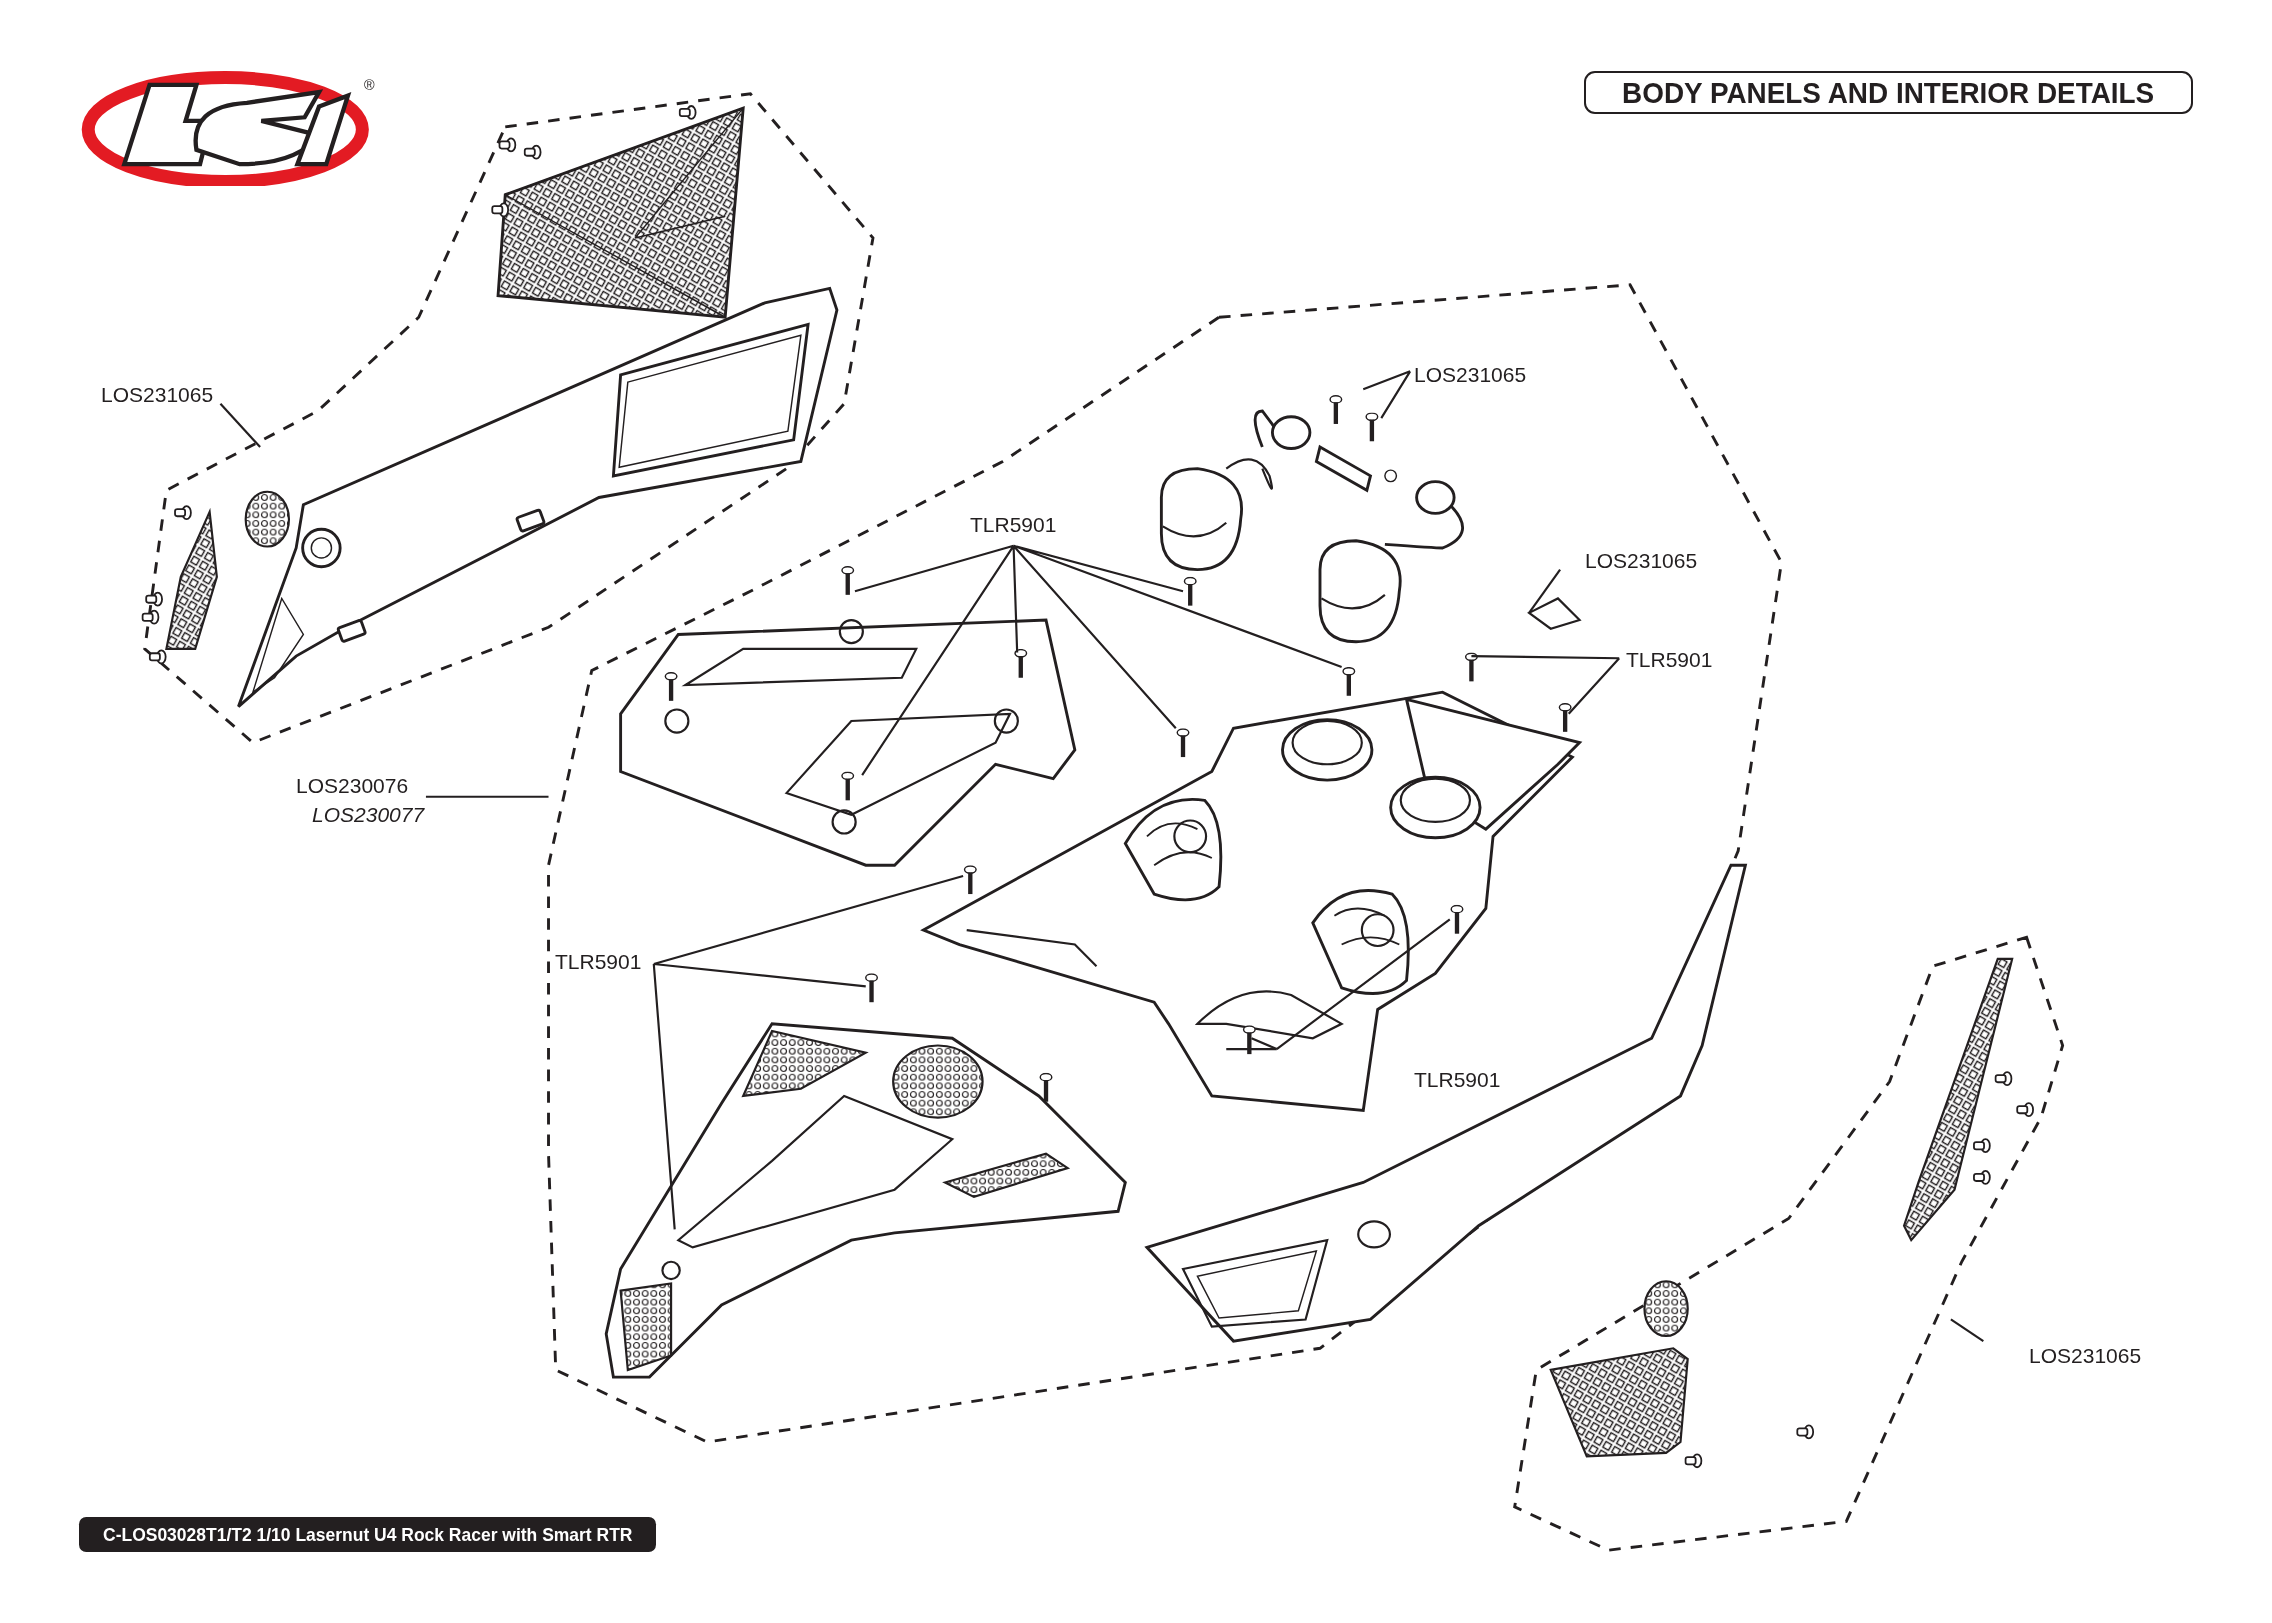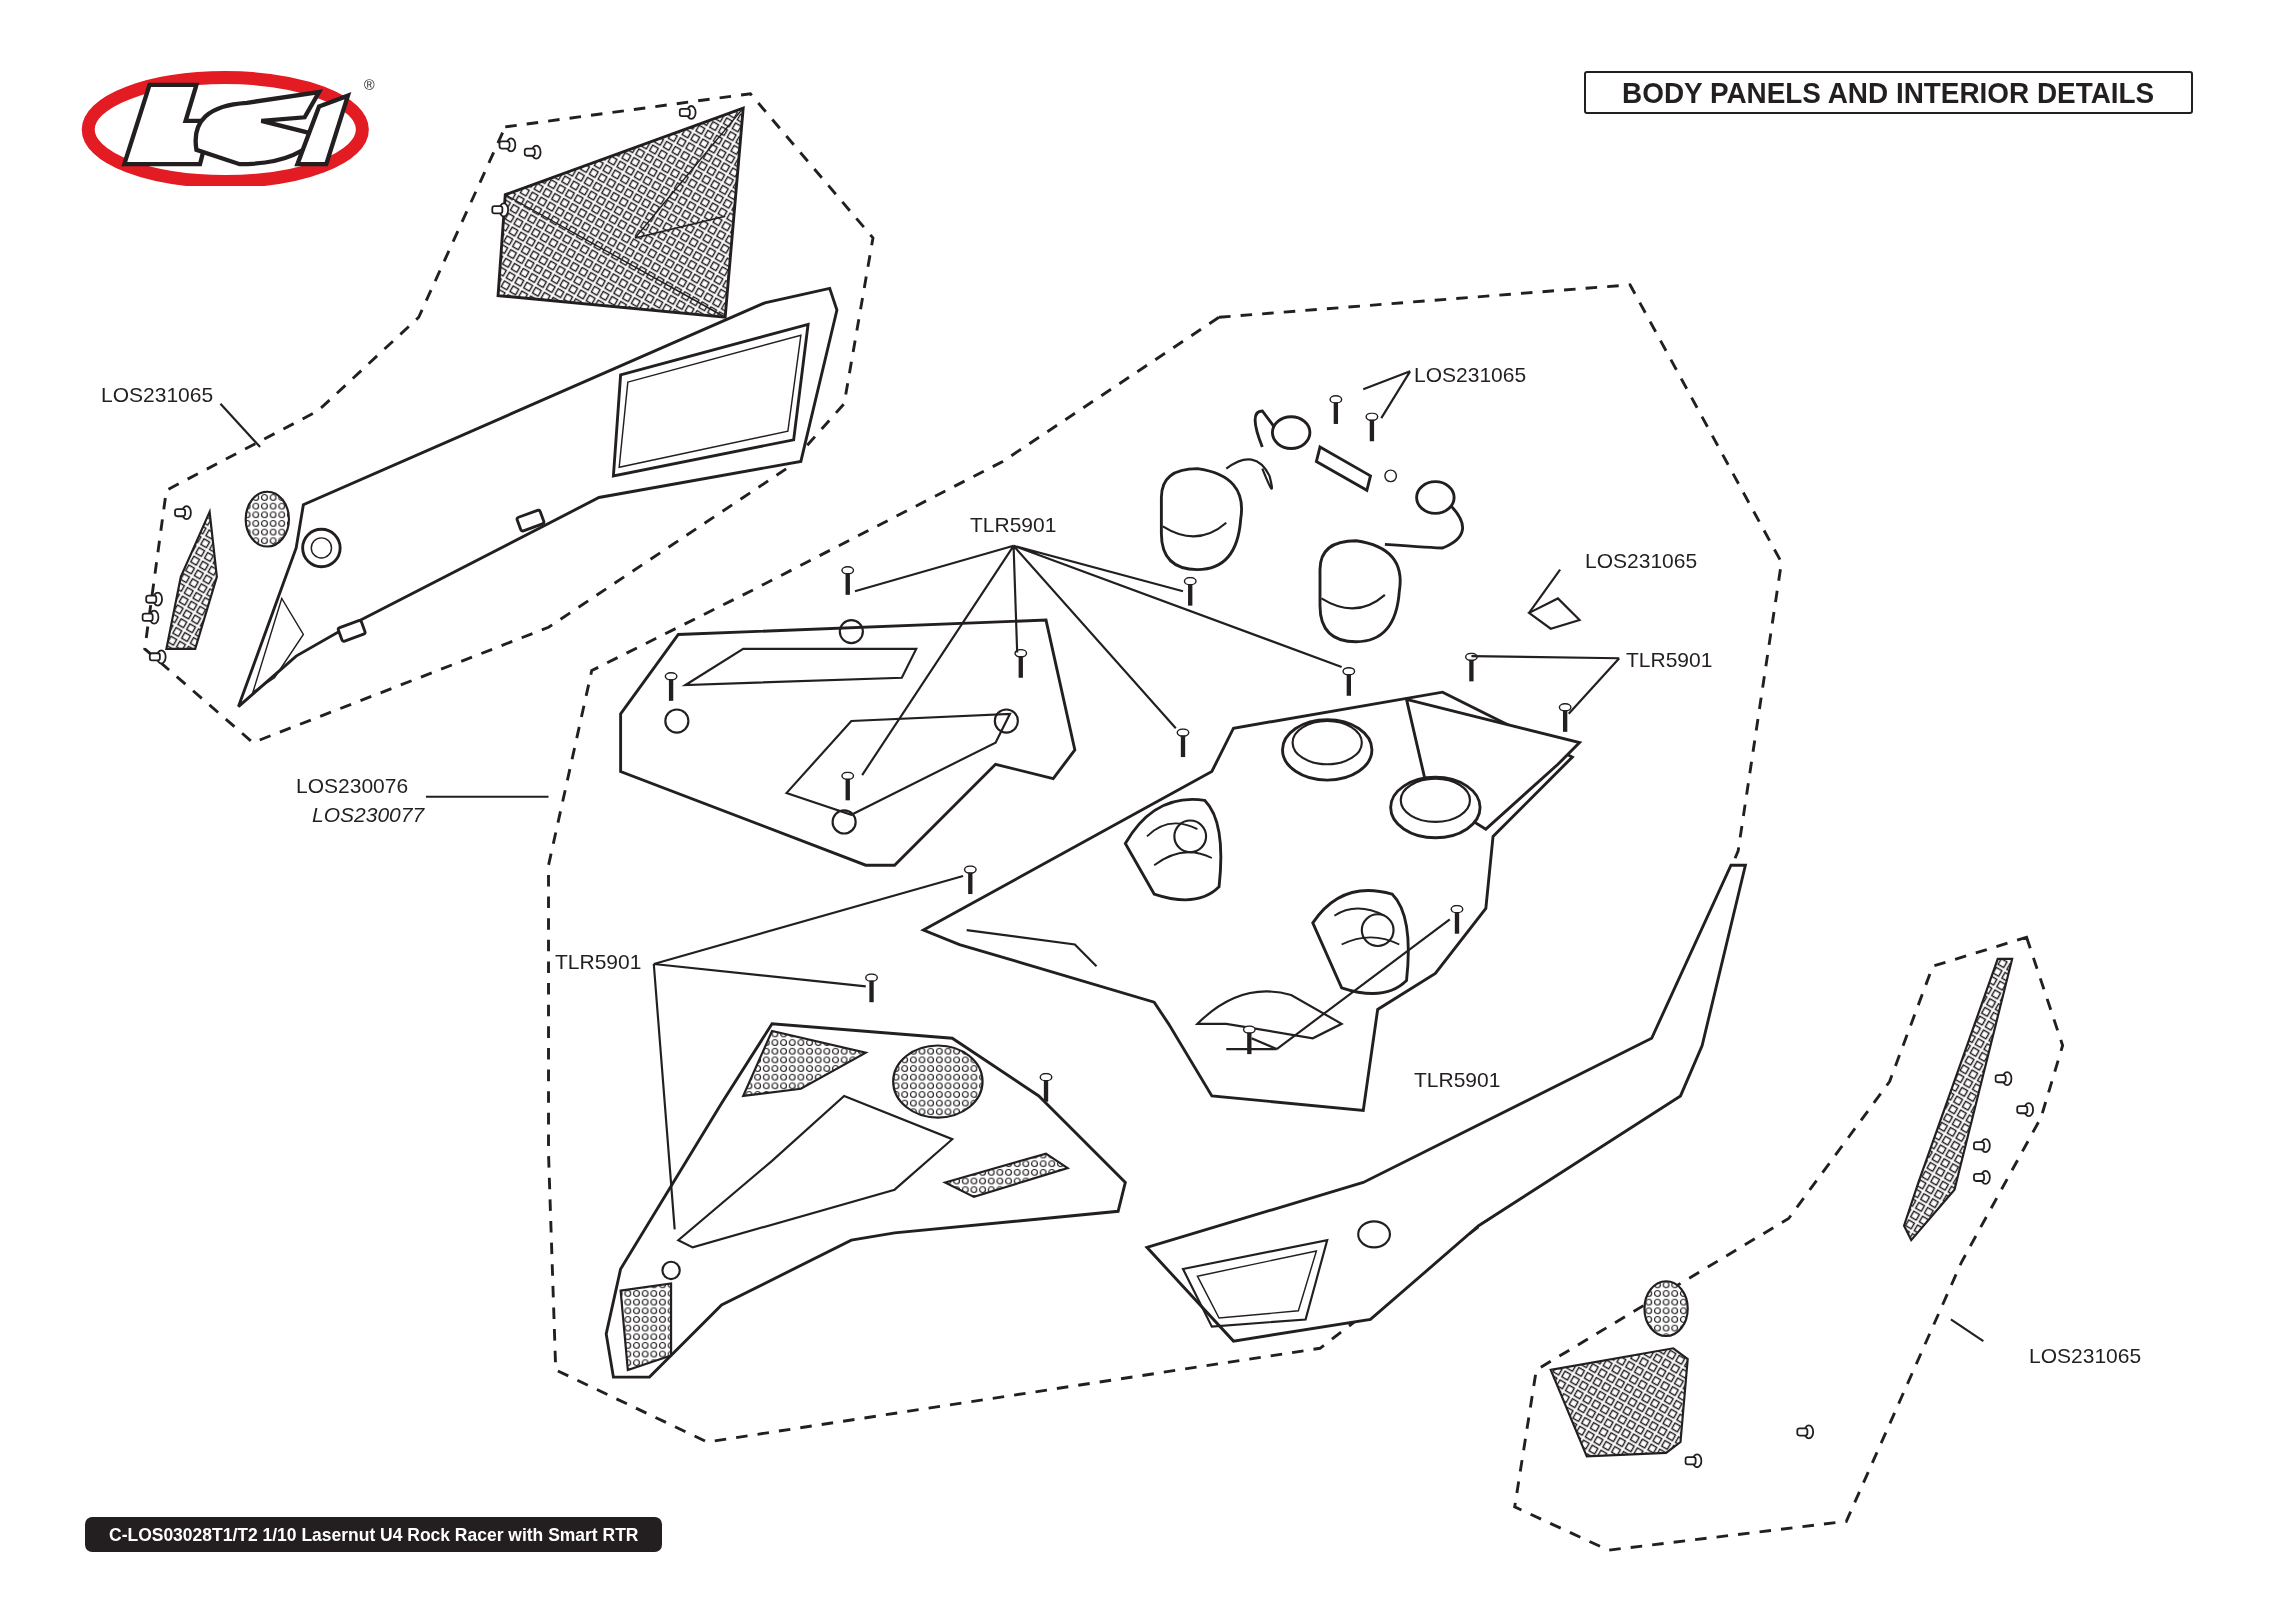--- a/index.html
+++ b/index.html
@@ -1,20 +1,20 @@
 <!DOCTYPE html>
 <html style="font-size:11.5px"><head>
 <meta charset="utf-8">
 <style>
   html, body { margin:0; padding:0; background:#ffffff; }
   body { width:2273px; height:1623px; position:relative; overflow:hidden; font-family:"Liberation Sans", sans-serif; color:#231f20; }
   #canvas { position:absolute; left:0; top:0; width:2273px; height:1623px; }
-  .title-box { position:absolute; left:1584px; top:71px; width:609px; height:43px; border:2.2px solid #231f20; border-radius:3px; box-sizing:border-box; display:flex; align-items:center; justify-content:center; background:#fff; }
+  .title-box { position:absolute; left:1584px; top:71px; width:609px; height:43px; border:2.2px solid #231f20; border-radius:11px; box-sizing:border-box; display:flex; align-items:center; justify-content:center; background:#fff; }
   .title-text { font-family:"Liberation Sans", sans-serif; font-weight:bold; font-size:30px; letter-spacing:0px; transform:scaleX(0.93); white-space:nowrap; color:#231f20; }
-  .footer-bar { position:absolute; left:85px; top:1517px; width:577px; height:35px; background:#231f20; border-radius:7.2px; display:flex; align-items:center; justify-content:center; }
+  .footer-bar { position:absolute; left:79px; top:1517px; width:577px; height:35px; background:#231f20; border-radius:7.2px; display:flex; align-items:center; justify-content:center; }
   .footer-text { font-family:"Liberation Sans", sans-serif; font-weight:bold; font-size:19px; color:#ffffff; white-space:nowrap; transform:scaleX(0.92); }
   .callout { position:absolute; font-family:"Liberation Sans", sans-serif; font-size:21px; color:#231f20; white-space:nowrap; line-height:1; }
   .logo { position:absolute; left:81px; top:63px; width:303px; height:123px; }
 </style>
 </head>
 <body>
 
 <svg id="canvas" viewBox="0 0 3151 2251" xmlns="http://www.w3.org/2000/svg">
   <defs>
     <pattern id="mesh" width="14" height="14" patternUnits="userSpaceOnUse" patternTransform="rotate(30)">

